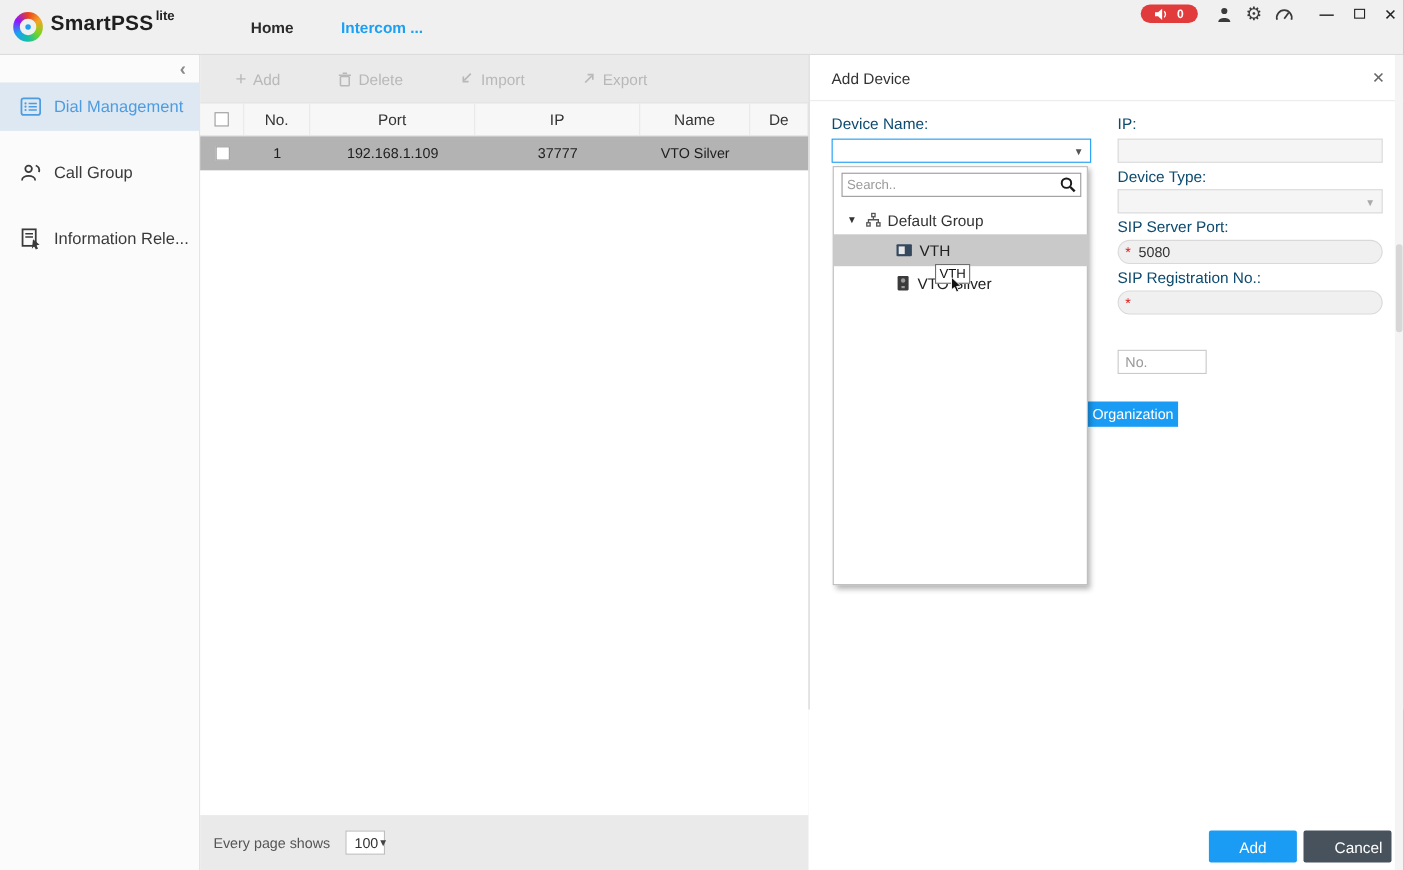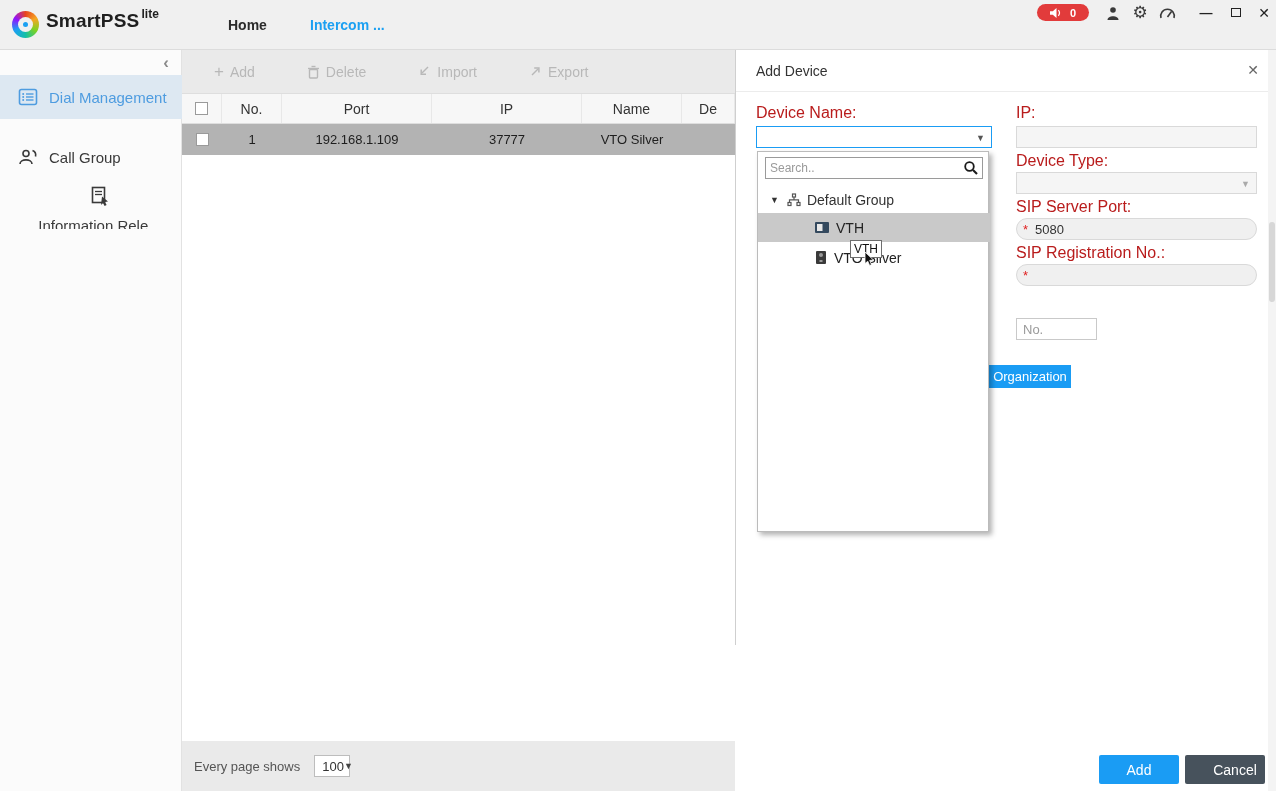--- a/index.html
+++ b/index.html
@@ -38,21 +38,21 @@
   .btn-max { left:1226px; }
   .btn-max i { display:inline-block; width:10px; height:9px; border:1.5px solid #222; margin-top:5px; }
   .btn-close { left:1254px; font-size:14px; }
   
   .sidebar { position:absolute; left:0; top:50px; width:182px; height:741px;
     background:#fbfbfb; border-right:1px solid #e2e2e2; }
   .collapse { position:absolute; right:12px; top:3px; color:#8a8a8a; font-size:17px; font-weight:bold; }
   .side-item { position:absolute; left:0; width:182px; height:44px; display:flex; align-items:center;
     gap:10px; padding-left:17px; font-size:15px; color:#3a3a3a; white-space:nowrap; overflow:hidden; }
   .side-item.active { background:#dde8f2; color:#4e9ce0; }
-  .si-1 { top:25px; } .si-2 { top:85px; } .si-3 { top:135px;flex-direction:column; }
+  .si-1 { top:25px; } .si-2 { top:85px; } .si-3 { top:145px; }
   .side-item svg { flex:0 0 auto; }
   
   .main { position:absolute; left:182px; top:50px; width:553px; height:741px; background:#eaeaea; }
   .toolbar { position:absolute; left:0; top:0; width:553px; height:43px; display:flex; align-items:center;
     padding-left:32px; gap:52px; color:#b8b8b8; font-size:14px; }
   .tool-btn { display:flex; align-items:center; gap:6px; }
   .tool-btn .plus { font-size:17px; line-height:14px; }
   .thead { position:absolute; left:0; top:43px; width:553px; height:31px; background:#f7f7f7;
     border-top:1px solid #dedede; border-bottom:1px solid #dedede;
     display:grid; grid-template-columns:40px 60px 150px 150px 100px 1fr; }
@@ -67,21 +67,21 @@
     padding-left:12px; gap:14px; font-size:13px; color:#555; }
   .page-select { width:36px; height:22px; background:#fff; border:1px solid #bdbdbd; display:flex;
     align-items:center; justify-content:space-between; padding:0 7px; font-size:13px; color:#333; }
   .page-select .arr { font-size:9px; color:#444; }
   
   .panel { position:absolute; left:735px; top:50px; width:541px; height:595px; background:#fff;
     border-left:1px solid #cfcfcf; }
   .panel-head { position:absolute; left:0; top:0; width:541px; height:42px; border-bottom:1px solid #ececec; }
   .panel-title { position:absolute; left:20px; top:13px; font-size:14px; color:#333; }
   .panel-close { position:absolute; right:18px; top:12px; font-size:14px; color:#666; }
-  .f-label { position:absolute; font-size:16px; color:#b91c1c; white-space:nowrap; }
+  .f-label { position:absolute; font-size:14px; color:#0c4a6e; white-space:nowrap; }
   .combo { position:absolute; left:20px; top:76px; width:236px; height:22px; background:#fff;
     border:1px solid #1a9cf4; }
   .combo .arr, .dis-select .arr { position:absolute; right:6px; top:6px; font-size:9px; color:#555; }
   .dis-select .arr { color:#aaa; }
   .txt { position:absolute; height:22px; border:1px solid #d9d9d9; background:#f5f5f5; font-size:13px;
     color:#333; padding:0 6px; font-family:"Liberation Sans",sans-serif; }
   .txt.req { padding-left:18px;border-radius:11px; }
   .req-star { position:absolute; font-size:13px; color:#e02020; z-index:2; }
   .no-input { background:#fff; border:1px solid #c9c9c9; }
   .org-btn { position:absolute; left:253px; top:315px; width:82px; height:23px; background:#1a9cf4;

